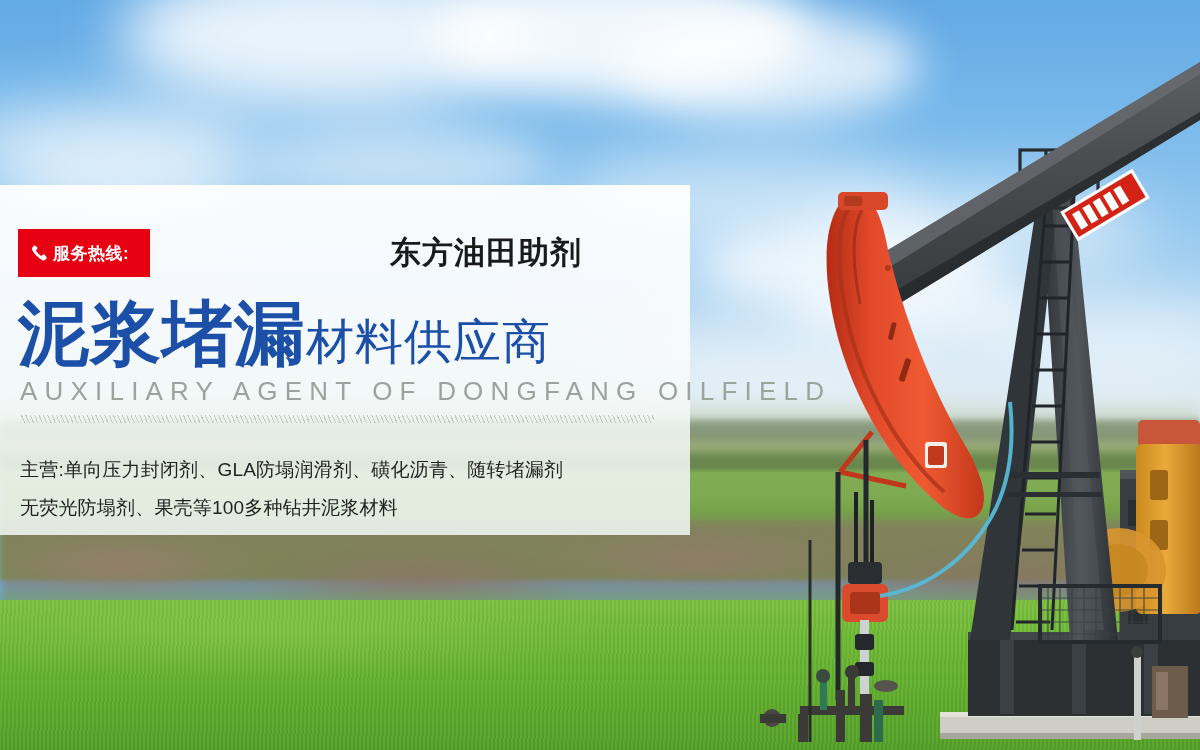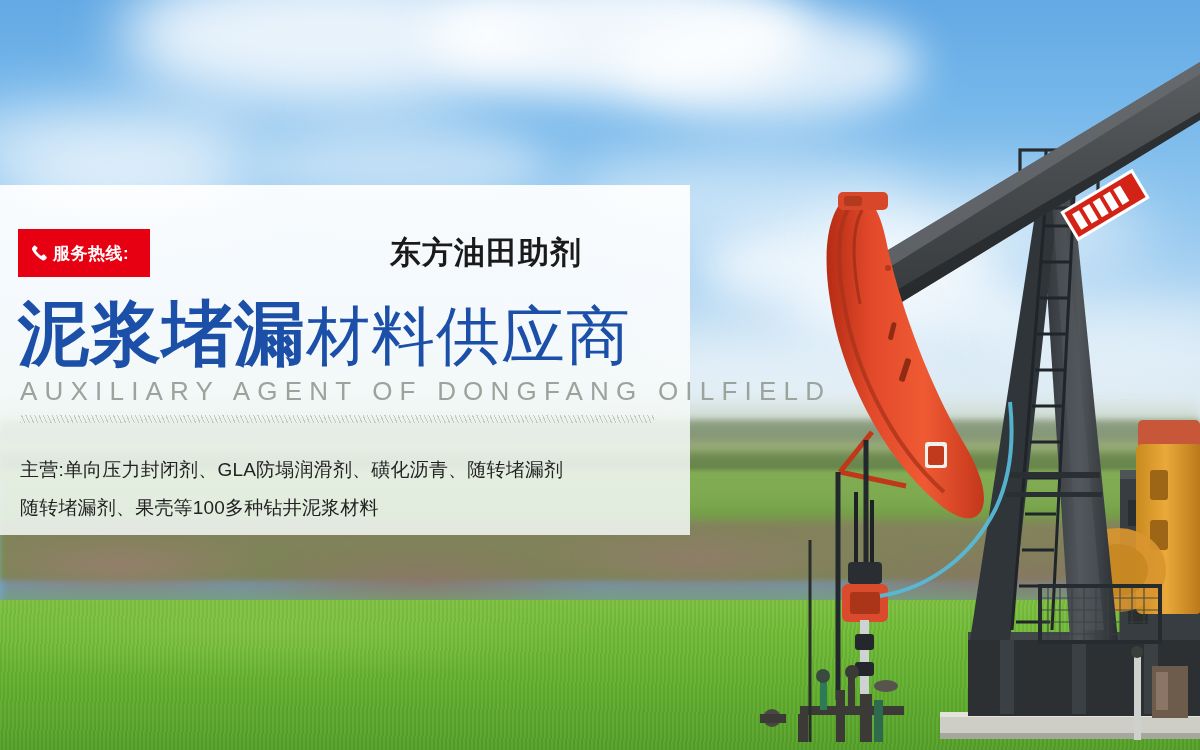--- a/index.html
+++ b/index.html
@@ -212,21 +212,21 @@
     white-space: nowrap;
     line-height: 1;
     color: #1c50a8;
   }
   .headline .hl-strong {
     font-size: 71px;
     font-weight: bold;
     letter-spacing: 1px;
   }
   .headline .hl-light {
-    font-size: 64px;
+    font-size: 48px;
     font-weight: normal;
     letter-spacing: 1px;
   }
 
   
   .subline {
     position: absolute;
     left: 2px;
     top: 183px;
     font-size: 26px;
@@ -498,19 +498,19 @@
       <div class="headline">
         <span class="hl-strong">泥浆堵漏</span><span class="hl-light">材料供应商</span>
       </div>
 
       <div class="subline">AUXILIARY AGENT OF DONGFANG OILFIELD</div>
 
       <div class="hatch"></div>
 
       <div class="desc">
         <span class="desc-line">主营:单向压力封闭剂、GLA防塌润滑剂、磺化沥青、随转堵漏剂</span>
-        <span class="desc-line">随转堵漏剂、果壳等100多种钻井泥浆材料</span>
+        <span class="desc-line">无荧光防塌剂、果壳等100多种钻井泥浆材料</span>
       </div>
 
     </div>
   </div>
 
 </div>
 
 </body></html>

